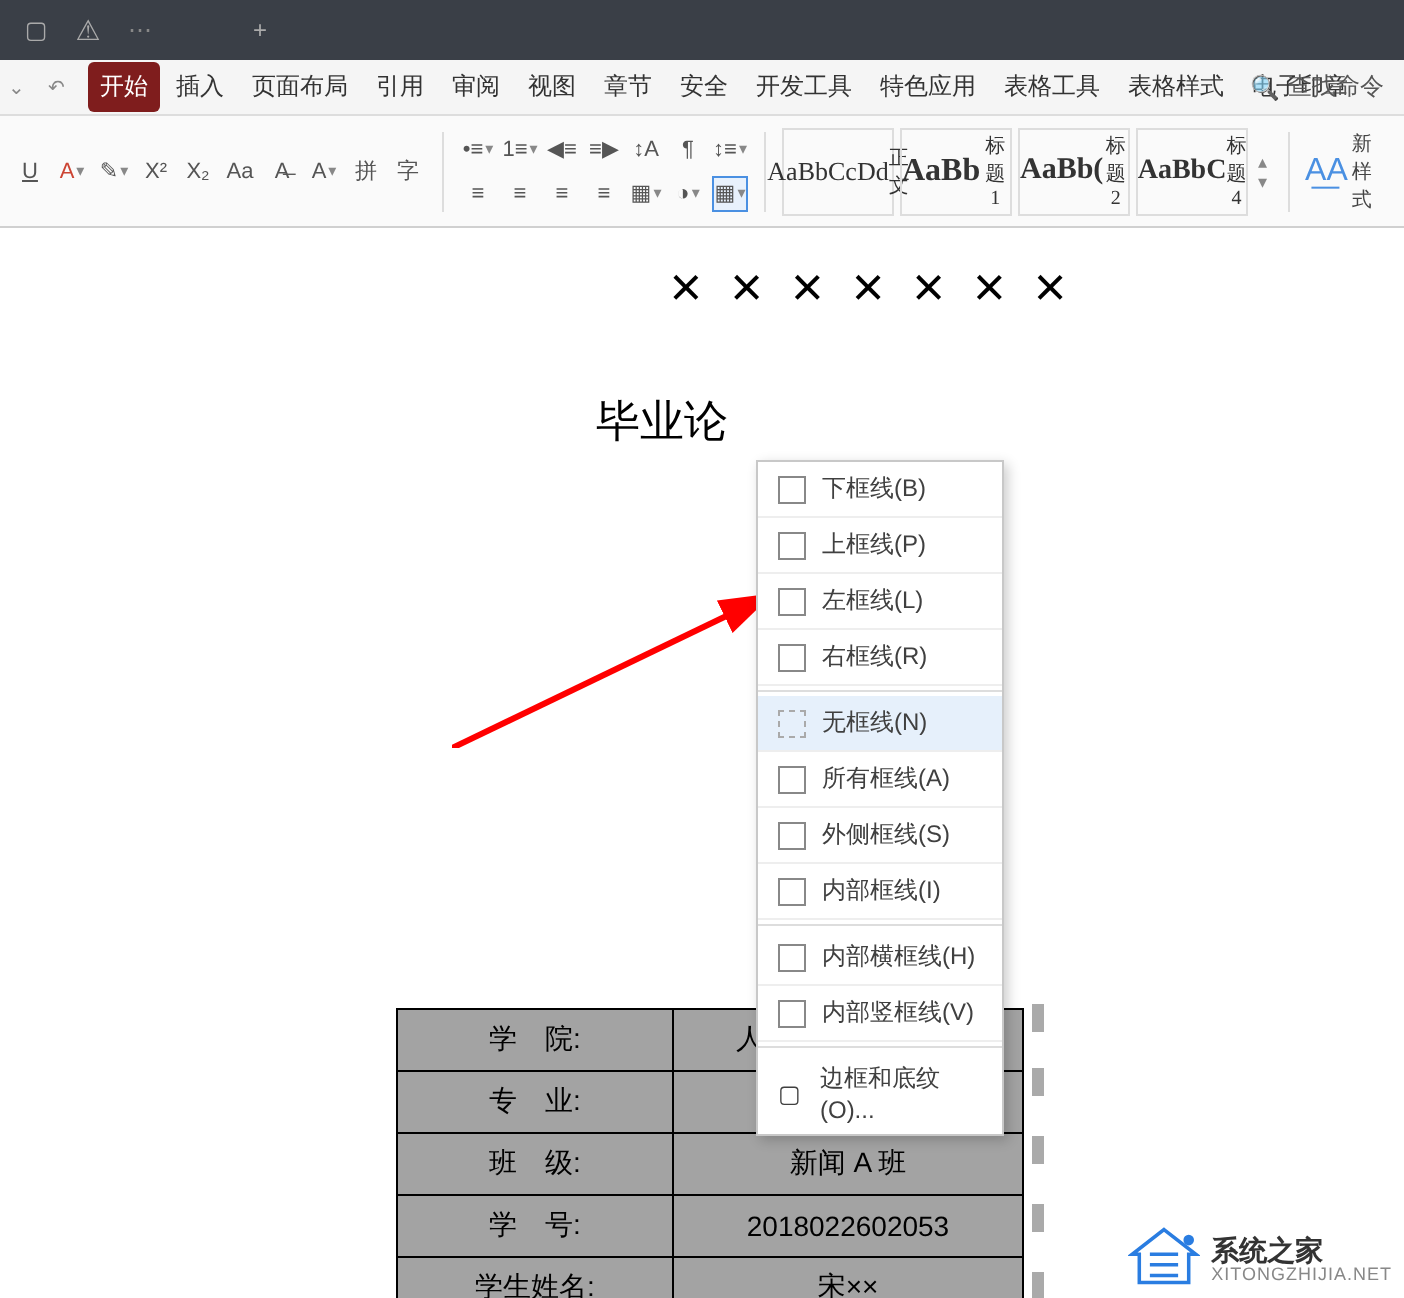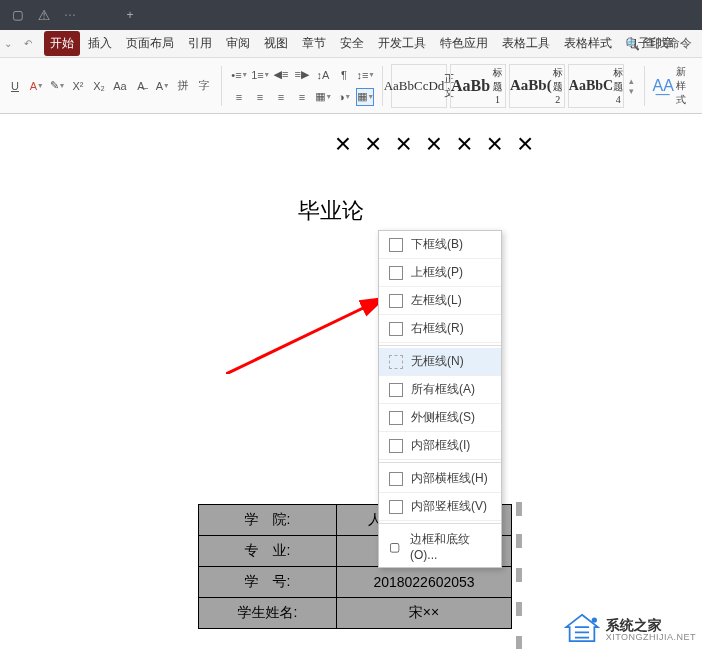--- a/index.html
+++ b/index.html
@@ -221,20 +221,24 @@
     <tbody>
         <tr>
           <td class="label">学　院:</td>
           <td class="value">人文社会科学学院</td>
         </tr>
     <tr>
           <td class="label">专　业:</td>
           <td class="value">新闻学</td>
         </tr>
     <tr>
+          <td class="label">班　级:</td>
+          <td class="value">新闻 A 班</td>
+        </tr>
+    <tr>
           <td class="label">学　号:</td>
           <td class="value">2018022602053</td>
         </tr>
     <tr>
           <td class="label">学生姓名:</td>
           <td class="value">宋××</td>
         </tr>
 
   </tbody>
     </table>

